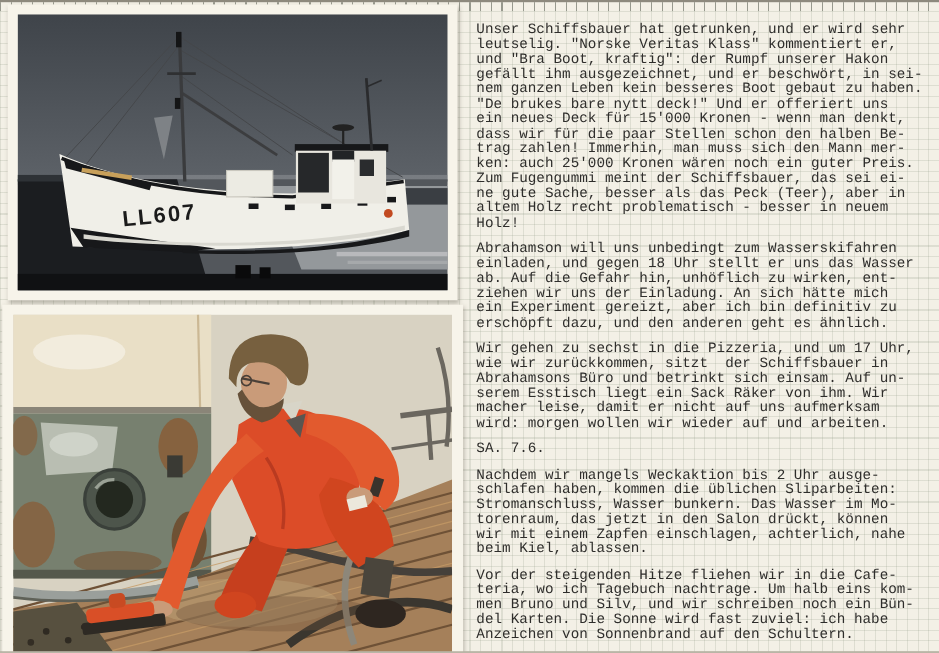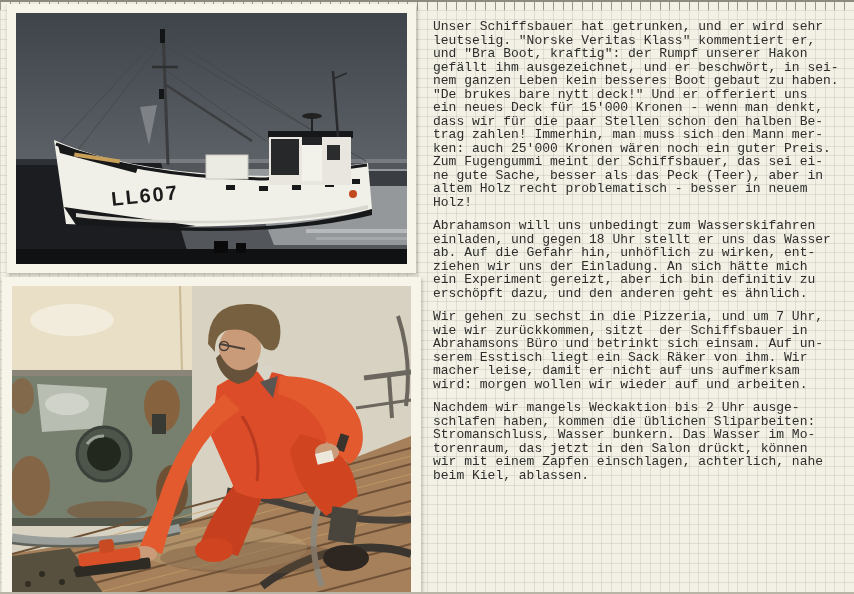--- a/index.html
+++ b/index.html
@@ -240,27 +240,33 @@
 Zum Fugengummi meint der Schiffsbauer, das sei ei-
 ne gute Sache, besser als das Peck (Teer), aber in
 altem Holz recht problematisch - besser in neuem
 Holz!</p>
   <p>Abrahamson will uns unbedingt zum Wasserskifahren
 einladen, und gegen 18 Uhr stellt er uns das Wasser
 ab. Auf die Gefahr hin, unhöflich zu wirken, ent-
 ziehen wir uns der Einladung. An sich hätte mich
 ein Experiment gereizt, aber ich bin definitiv zu
 erschöpft dazu, und den anderen geht es ähnlich.</p>
-  <p>Wir gehen zu sechst in die Pizzeria, und um 7 Uhr,
+  <p>Wir gehen zu sechst in die Pizzeria, und um 17 Uhr,
 wie wir zurückkommen, sitzt  der Schiffsbauer in
 Abrahamsons Büro und betrinkt sich einsam. Auf un-
 serem Esstisch liegt ein Sack Räker von ihm. Wir
 macher leise, damit er nicht auf uns aufmerksam
 wird: morgen wollen wir wieder auf und arbeiten.</p>
+  <p>SA. 7.6.</p>
   <p>Nachdem wir mangels Weckaktion bis 2 Uhr ausge-
 schlafen haben, kommen die üblichen Sliparbeiten:
 Stromanschluss, Wasser bunkern. Das Wasser im Mo-
 torenraum, das jetzt in den Salon drückt, können
 wir mit einem Zapfen einschlagen, achterlich, nahe
 beim Kiel, ablassen.</p>
+  <p>Vor der steigenden Hitze fliehen wir in die Cafe-
+teria, wo ich Tagebuch nachtrage. Um halb eins kom-
+men Bruno und Silv, und wir schreiben noch ein Bün-
+del Karten. Die Sonne wird fast zuviel: ich habe
+Anzeichen von Sonnenbrand auf den Schultern.</p>
 </div>
 
 <div class="bottom-edge"></div>
 
 </body></html>

